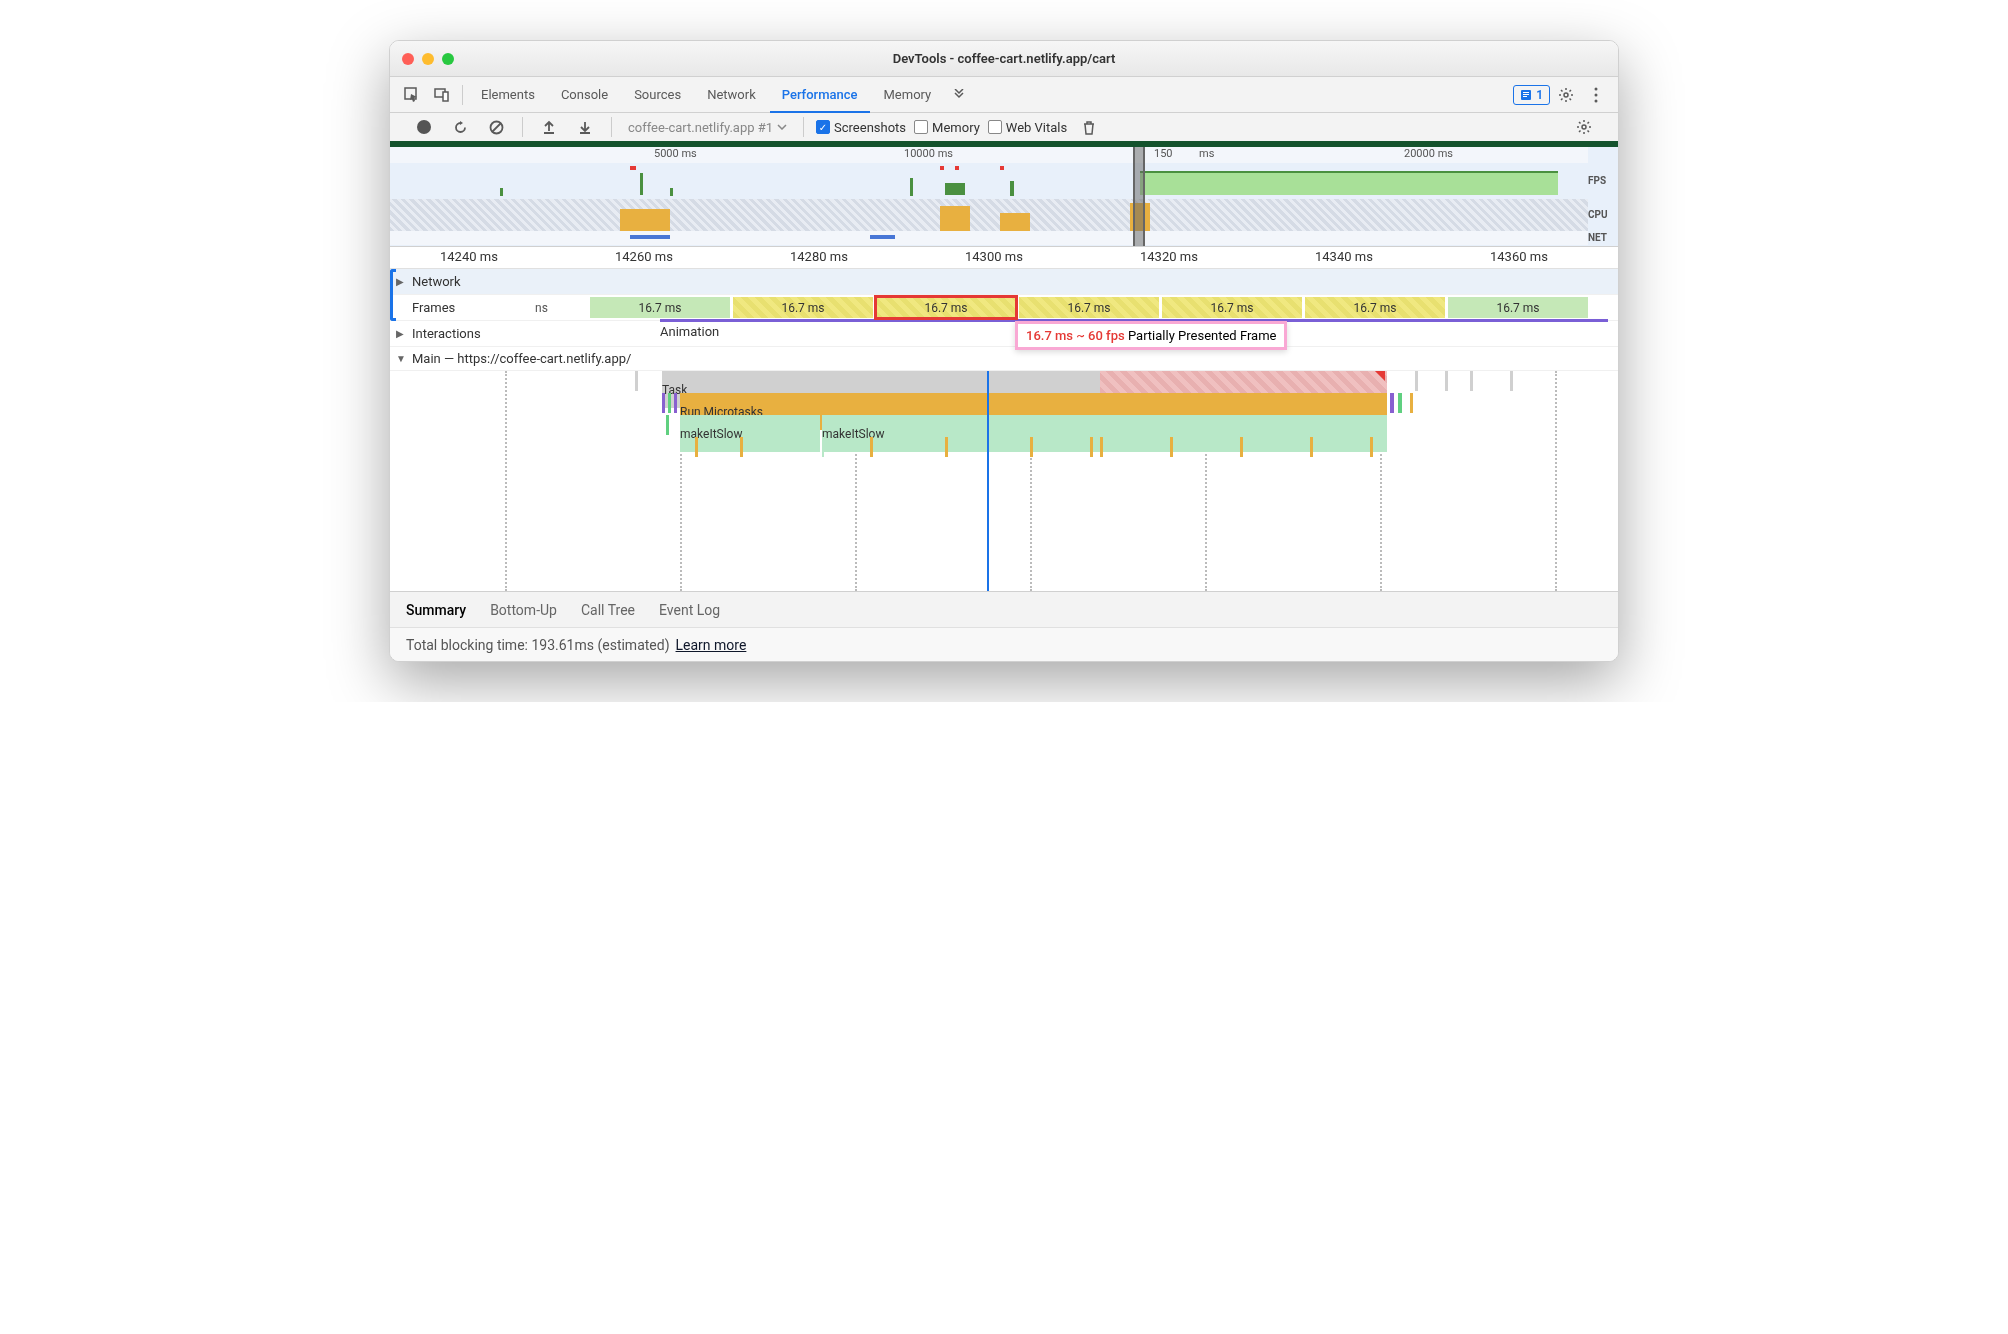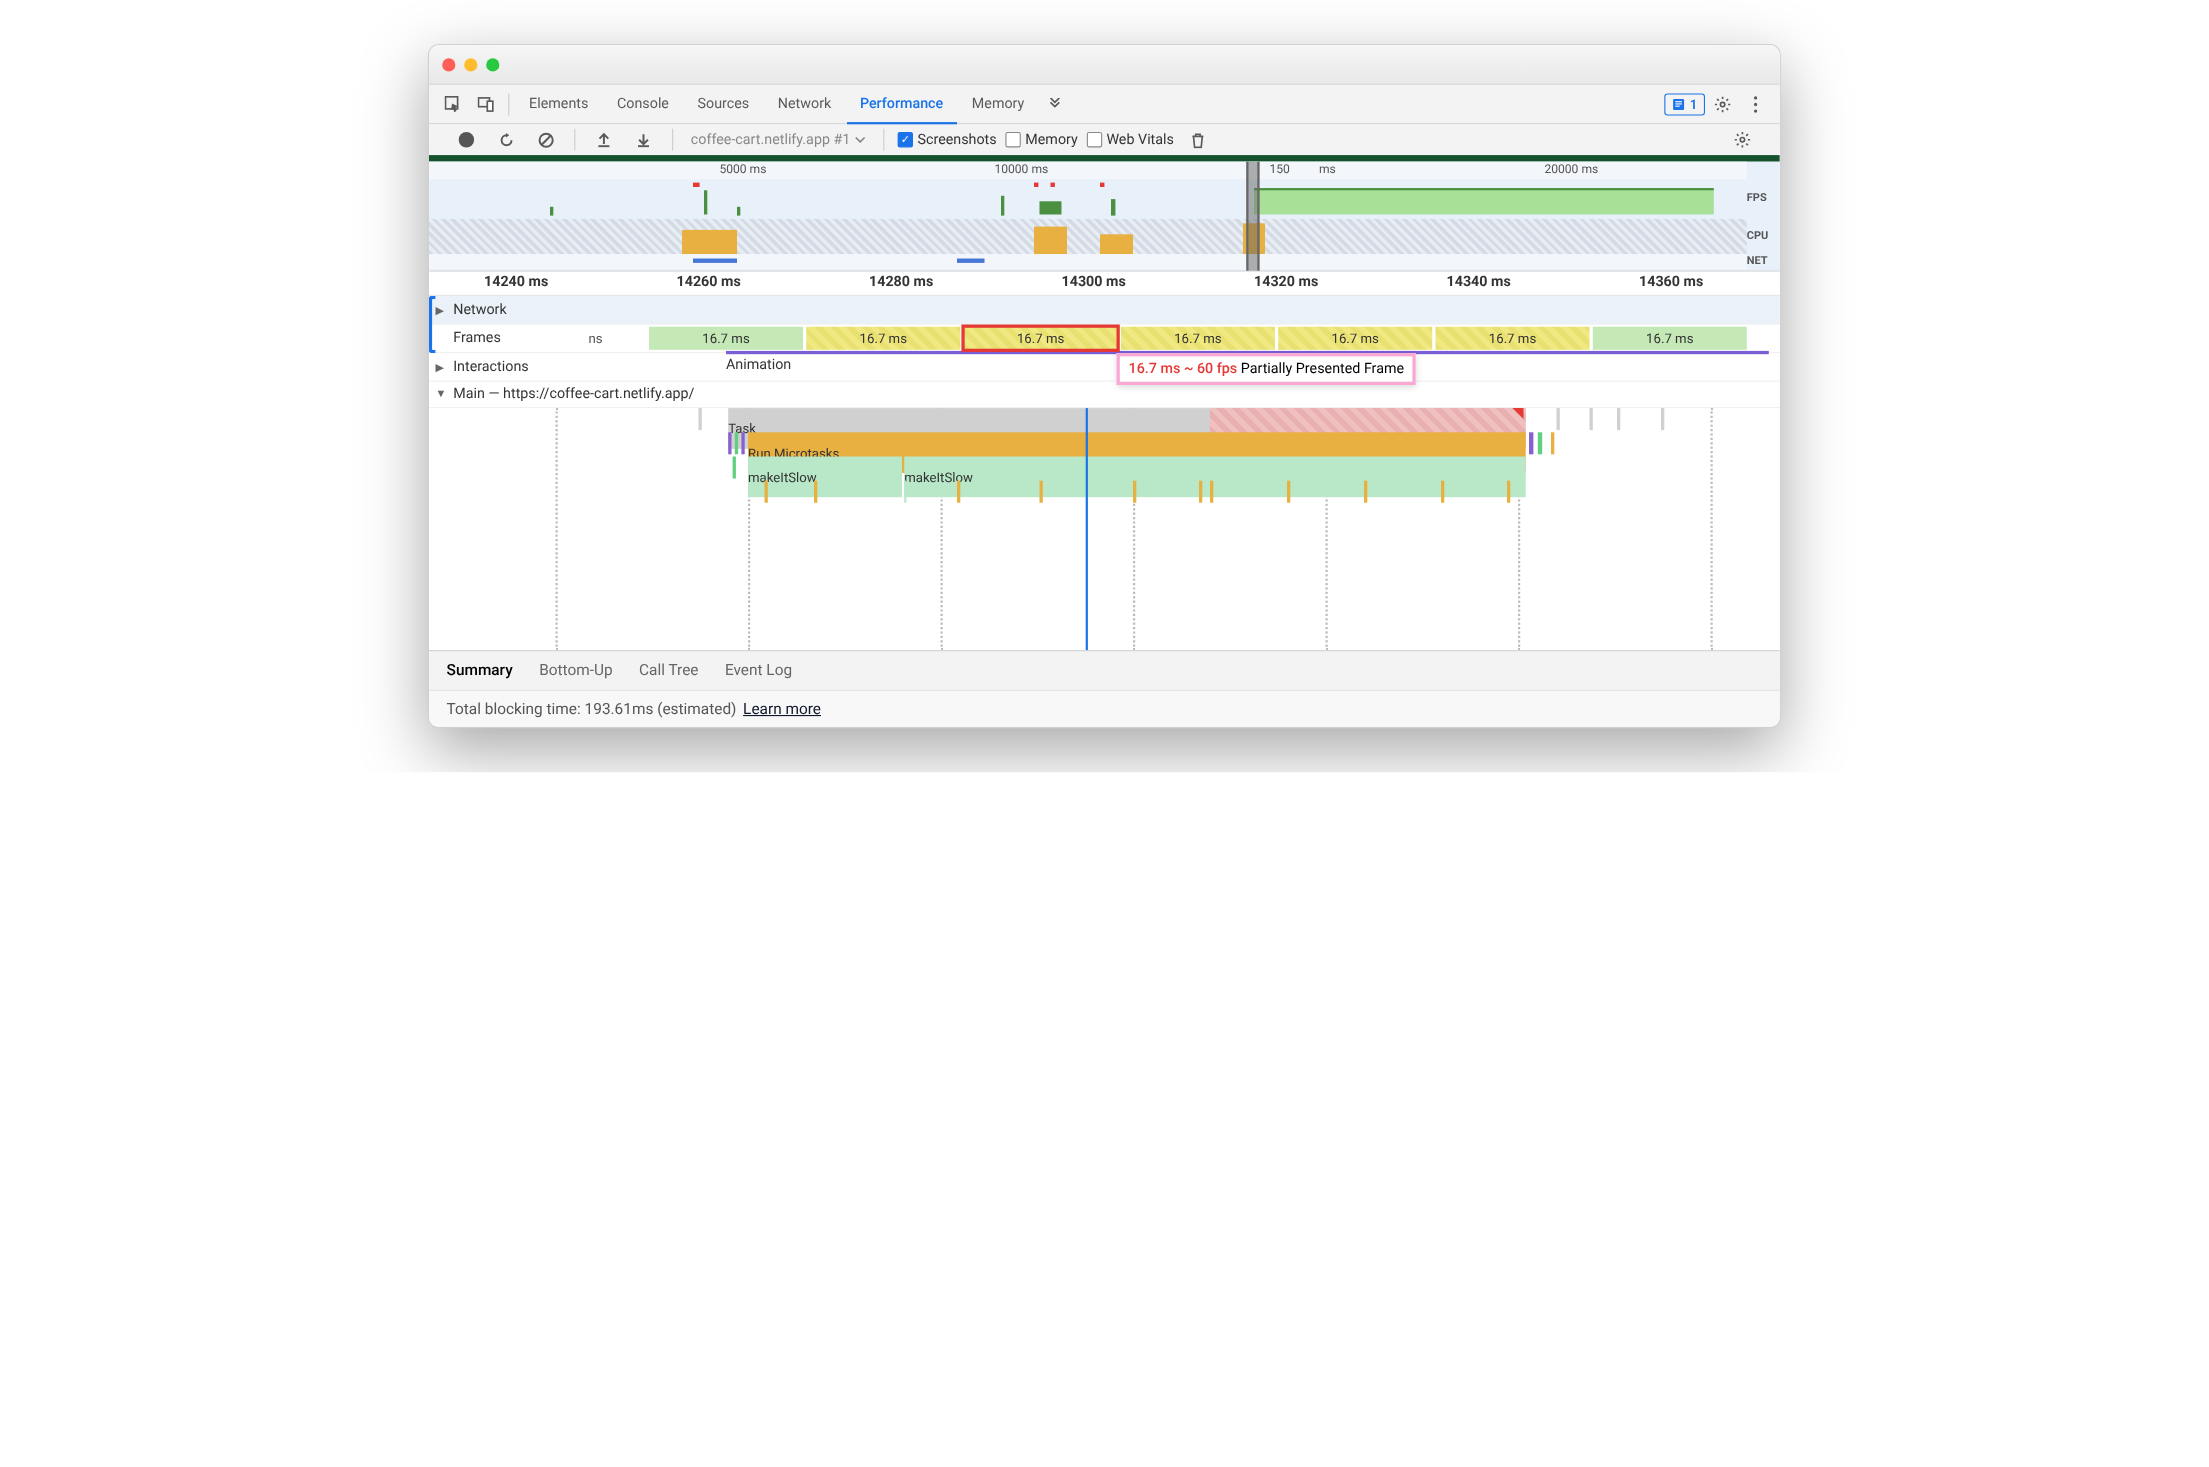--- a/index.html
+++ b/index.html
@@ -25,21 +25,21 @@
 .chkbox.checked { background:#1a73e8; border-color:#1a73e8; color:#fff; font-size:10px; }
 .overview { position:relative; height:100px; border-bottom:1px solid #d0d0d0; background:#e8f0fa; }
 .ov-ruler { position:absolute; top:0; left:0; right:30px; height:16px; font-size:11px; color:#555; background:#f3f6fb; }
 .ov-tick { position:absolute; top:0;margin-left:44px; }
 .ov-fps { position:absolute; top:16px; left:0; right:30px; height:36px; }
 .ov-cpu { position:absolute; top:52px; left:0; right:30px; height:32px; background:repeating-linear-gradient(45deg,#d5dbe5,#d5dbe5 3px,#e8ecf3 3px,#e8ecf3 6px); }
 .ov-net { position:absolute; top:84px; left:0; right:30px; height:14px; background:#f3f6fb; }
 .ov-labels { position:absolute; right:0; top:16px; width:30px; font-size:10px; font-weight:700; color:#555; text-align:left; }
 .ov-handle { position:absolute; top:0; bottom:0; width:12px; background:rgba(100,100,100,0.5); border-left:2px solid #666; border-right:2px solid #666; }
 .ruler2 { height:22px; border-bottom:1px solid #e0e0e0; position:relative; font-size:13px; color:#333; background:#fff; }
-.r2-tick { position:absolute; top:2px;font-weight:bold; }
+.r2-tick { position:absolute; top:2px; }
 .tracks { position:relative; background:#fff; }
 .track-row { display:flex; align-items:center; height:26px; border-bottom:1px solid #f0f0f0; font-size:13px; }
 .track-label { width:200px; padding-left:6px; display:flex; align-items:center; gap:4px; color:#333; flex-shrink:0; }
 .arrow { font-size:10px; color:#666; display:inline-block; width:12px; }
 .track-content { flex:1; position:relative; height:100%; }
 .frame-block { position:absolute; top:2px; bottom:2px; display:flex; align-items:center; justify-content:center; font-size:12px; }
 .frame-green { background:#c5e8b7; color:#333; }
 .frame-yellow { background:repeating-linear-gradient(45deg,#e8e070,#e8e070 5px,#f0e880 5px,#f0e880 10px); color:#333; }
 .frame-sel { outline:3px solid #e53935; outline-offset:-1px; z-index:2; }
 .tooltip { position:absolute; background:#fff; border:3px solid #f9a8d4; padding:4px 8px; font-size:13px; box-shadow:0 2px 6px rgba(0,0,0,0.15); white-space:nowrap; z-index:10; }
@@ -68,20 +68,21 @@
 <body>
 
 <div class="window">
 
   <div class="titlebar">
     <div class="traffic">
       <div class="dot red"></div>
       <div class="dot yellow"></div>
       <div class="dot green"></div>
     </div>
+    <div class="title">DevTools - coffee-cart.netlify.app/cart</div>
   </div>
 
   <div class="tabbar">
     <div class="icon-btn">
       <svg width="16" height="16" viewBox="0 0 16 16">
           <rect x="1" y="1" width="11" height="11" fill="none" stroke="#5a5a5a" stroke-width="1.5"></rect>
           <path d="M7 7 L13 10 L10 11 L11 14 L9 15 L8 12 L6 13 Z" fill="#5a5a5a"></path>
         </svg>
     </div>
     <div class="icon-btn">

